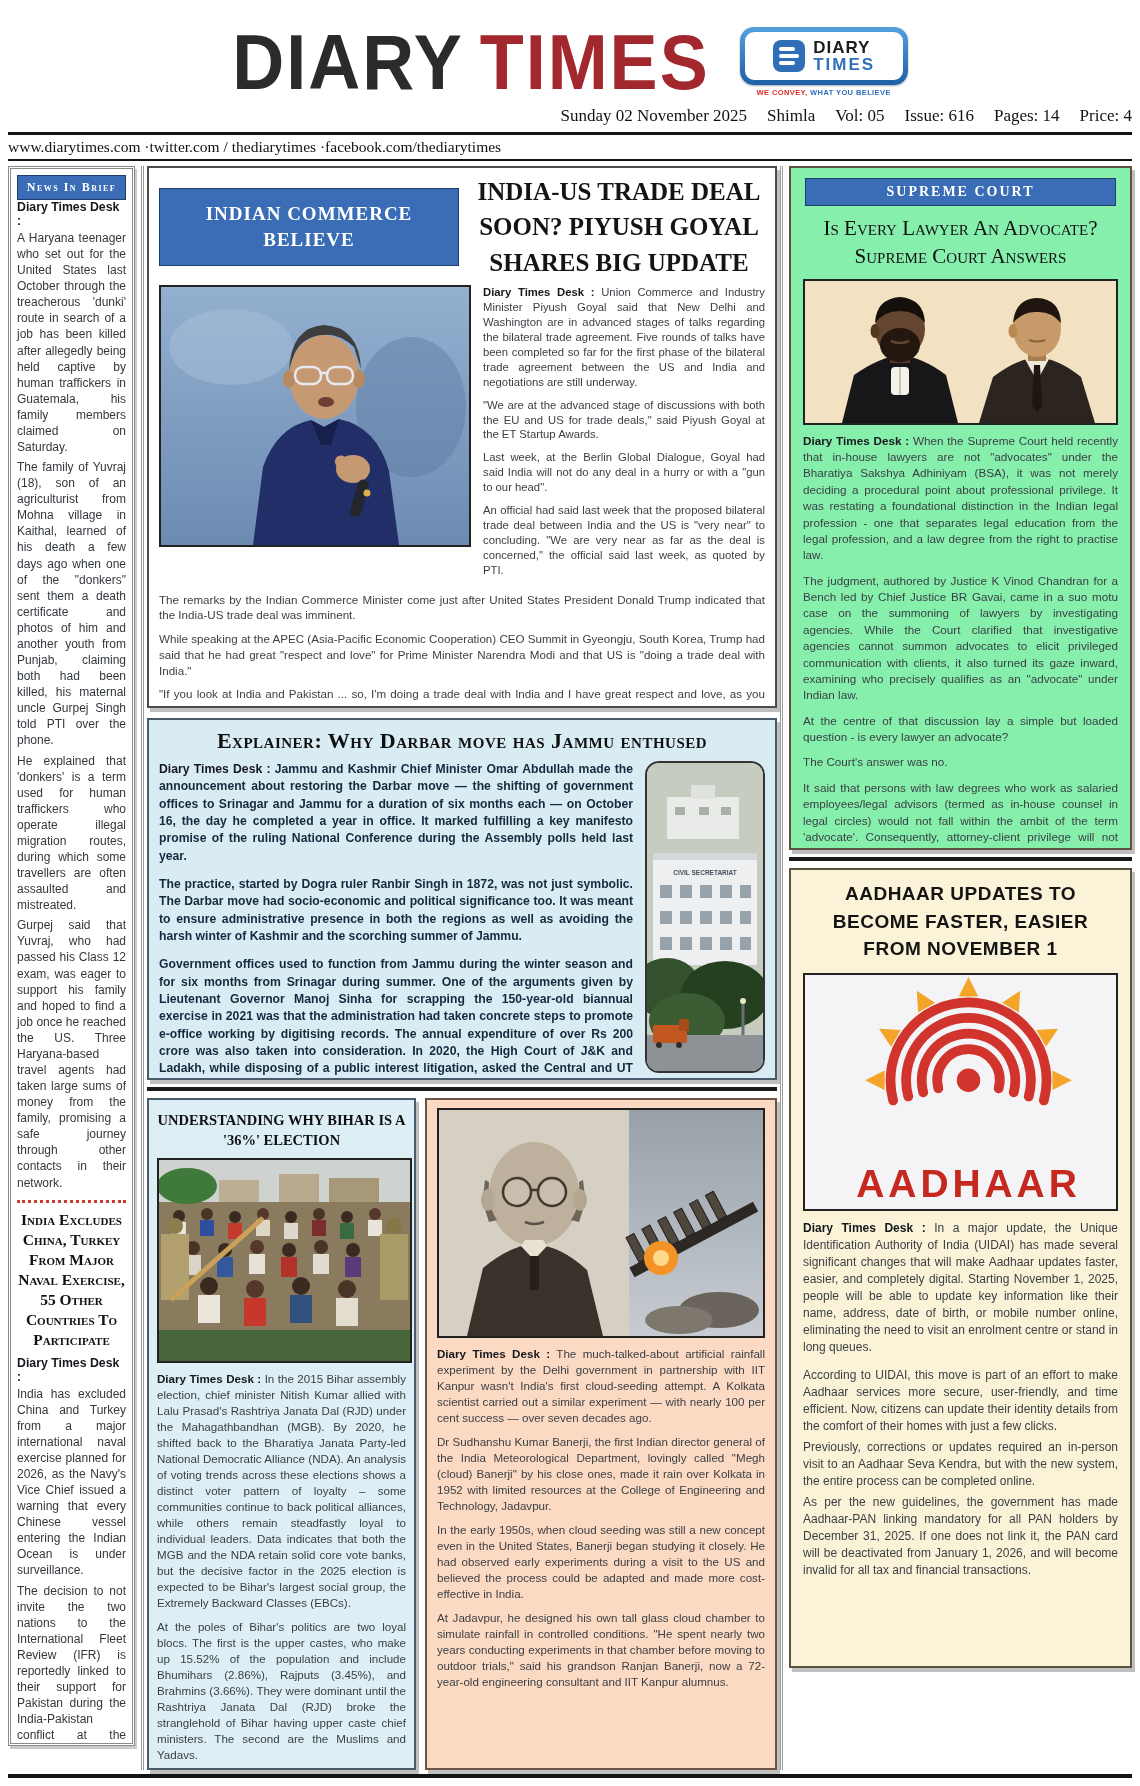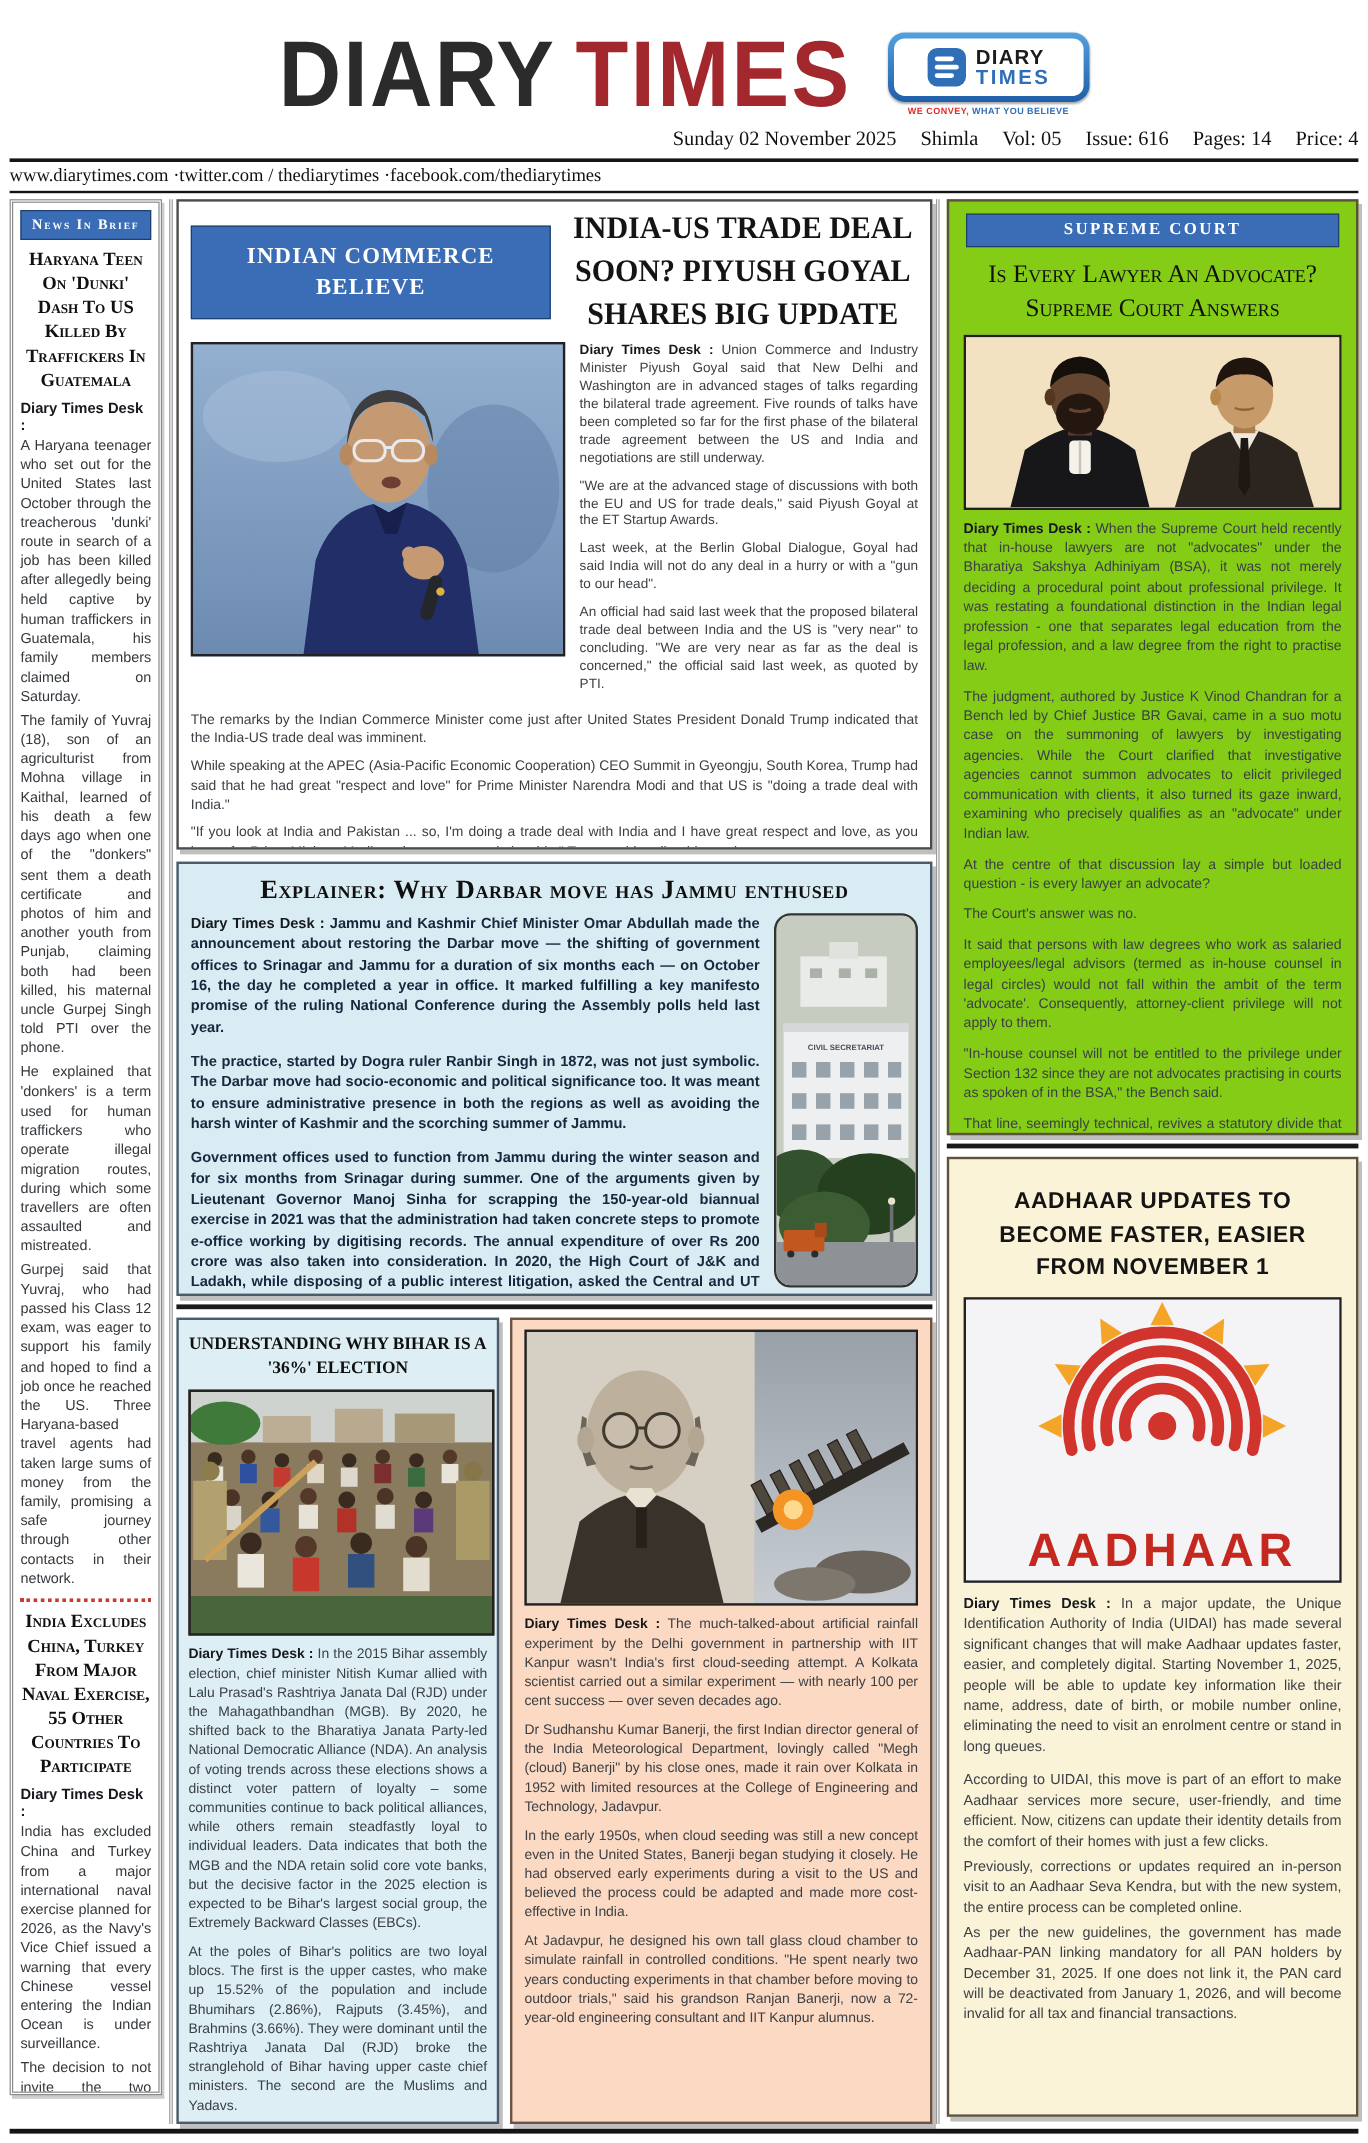--- a/index.html
+++ b/index.html
@@ -72,27 +72,27 @@
   .story-blue{flex:1;background:#ddeef5;border-color:#4a5b6b;padding:8px}
   .story-peach{width:352px;flex:none;background:#fbd9c2;border-color:#6b5346;padding:8px 10px}
   .st-headline{font-family:"Liberation Serif",serif;font-weight:bold;font-size:14.5px;line-height:1.35;text-align:center;color:#101010;margin:3px 0 8px}
   .st-headline.kol{font-size:16.5px;letter-spacing:.5px}
   .st-photo{border:2px solid #222;overflow:hidden;margin:0 auto 8px}
   .bihar-photo{width:255px;height:205px;background:#6b5b44}
   .kol-photo{width:328px;height:230px;background:#cfc9bd}
   .story-blue p.para,.story-peach p.para{font-size:11.6px;line-height:1.38;margin-bottom:8px}
 
   
-  .supreme{height:780px;background:#84cc16;border-color:#5b5340;padding:8px 12px}
+  .supreme{height:684px;background:#86efac;border-color:#5b5340;padding:8px 12px}
   .sup-banner{margin:2px 2px 8px;font-size:14px}
   .sup-headline{font-family:"Liberation Serif",serif;font-weight:normal;font-variant:small-caps;font-size:21px;line-height:1.35;text-align:center;color:#101010;margin-bottom:8px}
   .sup-img{width:100%;height:146px;border:2px solid #222;overflow:hidden;background:#f3e2c2;margin-bottom:8px}
   .supreme p.para{font-size:11.7px;line-height:1.4;margin-bottom:9px}
 
-  .aadhaar{height:800px;background:#fbf3d8;border-color:#5b5340;padding:22px 12px}
+  .aadhaar{height:800px;background:#fbf3d8;border-color:#5b5340;padding:10px 12px}
   .aad-headline{font-weight:800;font-size:19px;line-height:1.45;text-align:center;color:#141414;letter-spacing:.5px;margin-bottom:10px}
   .aad-img{width:100%;height:238px;border:2px solid #222;background:#f4f4f6;overflow:hidden;margin-bottom:9px}
   .aadhaar p.para{font-size:12px;line-height:1.42;margin-bottom:4px}
   .aadhaar p.para.gap{margin-bottom:11px}
 
   svg{display:block}
 </style>
 </head>
 <body>
 
@@ -136,21 +136,20 @@
     <div class="rule-thin"></div>
   </header>
 
   <div class="content">
 
     <aside class="col-left">
       <div class="brief">
         <div class="banner brief-banner sc">News In Brief</div>
 
         <div>
-          <div class="brief-headline">Haryana Teen On 'Dunki' Dash To US Killed By Traffickers In Guatemala</div>
           <div class="desk-line">Diary Times Desk :</div>
           <p class="para">A Haryana teenager who set out for the United States last October through the treacherous 'dunki' route in search of a job has been killed after allegedly being held captive by human traffickers in Guatemala, his family members claimed on Saturday.</p>
           <p class="para">The family of Yuvraj (18), son of an agriculturist from Mohna village in Kaithal, learned of his death a few days ago when one of the "donkers" sent them a death certificate and photos of him and another youth from Punjab, claiming both had been killed, his maternal uncle Gurpej Singh told PTI over the phone.</p>
           <p class="para">He explained that 'donkers' is a term used for human traffickers who operate illegal migration routes, during which some travellers are often assaulted and mistreated.</p>
           <p class="para">Gurpej said that Yuvraj, who had passed his Class 12 exam, was eager to support his family and hoped to find a job once he reached the US. Three Haryana-based travel agents had taken large sums of money from the family, promising a safe journey through other contacts in their network.</p>
         </div>
 
         <div class="brief-sep"></div>
 
         <div>

